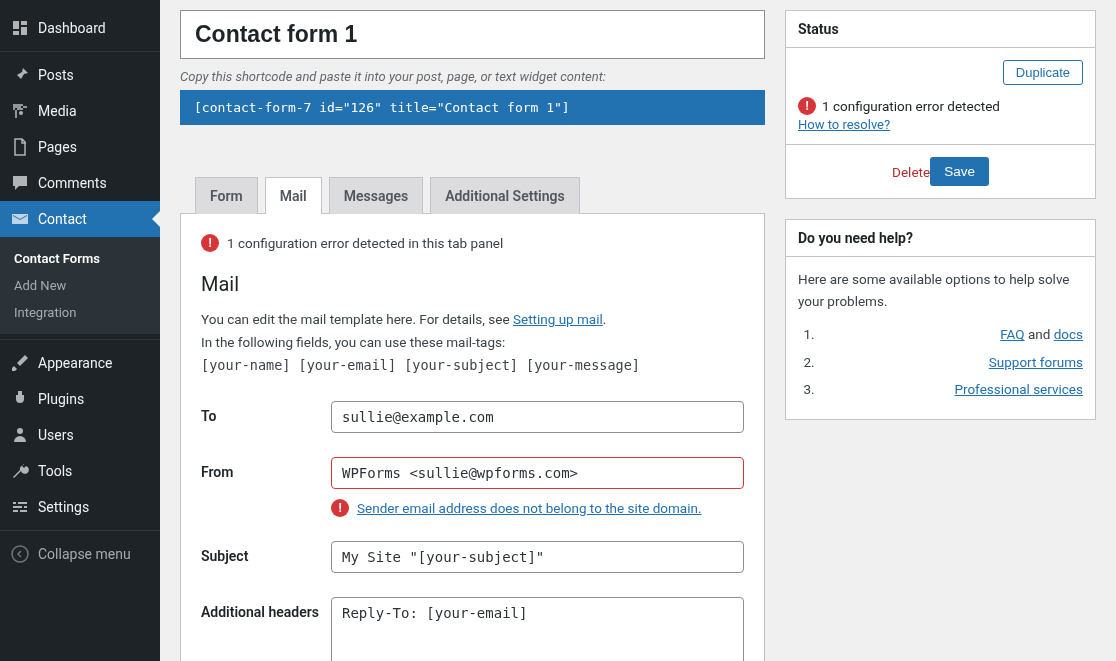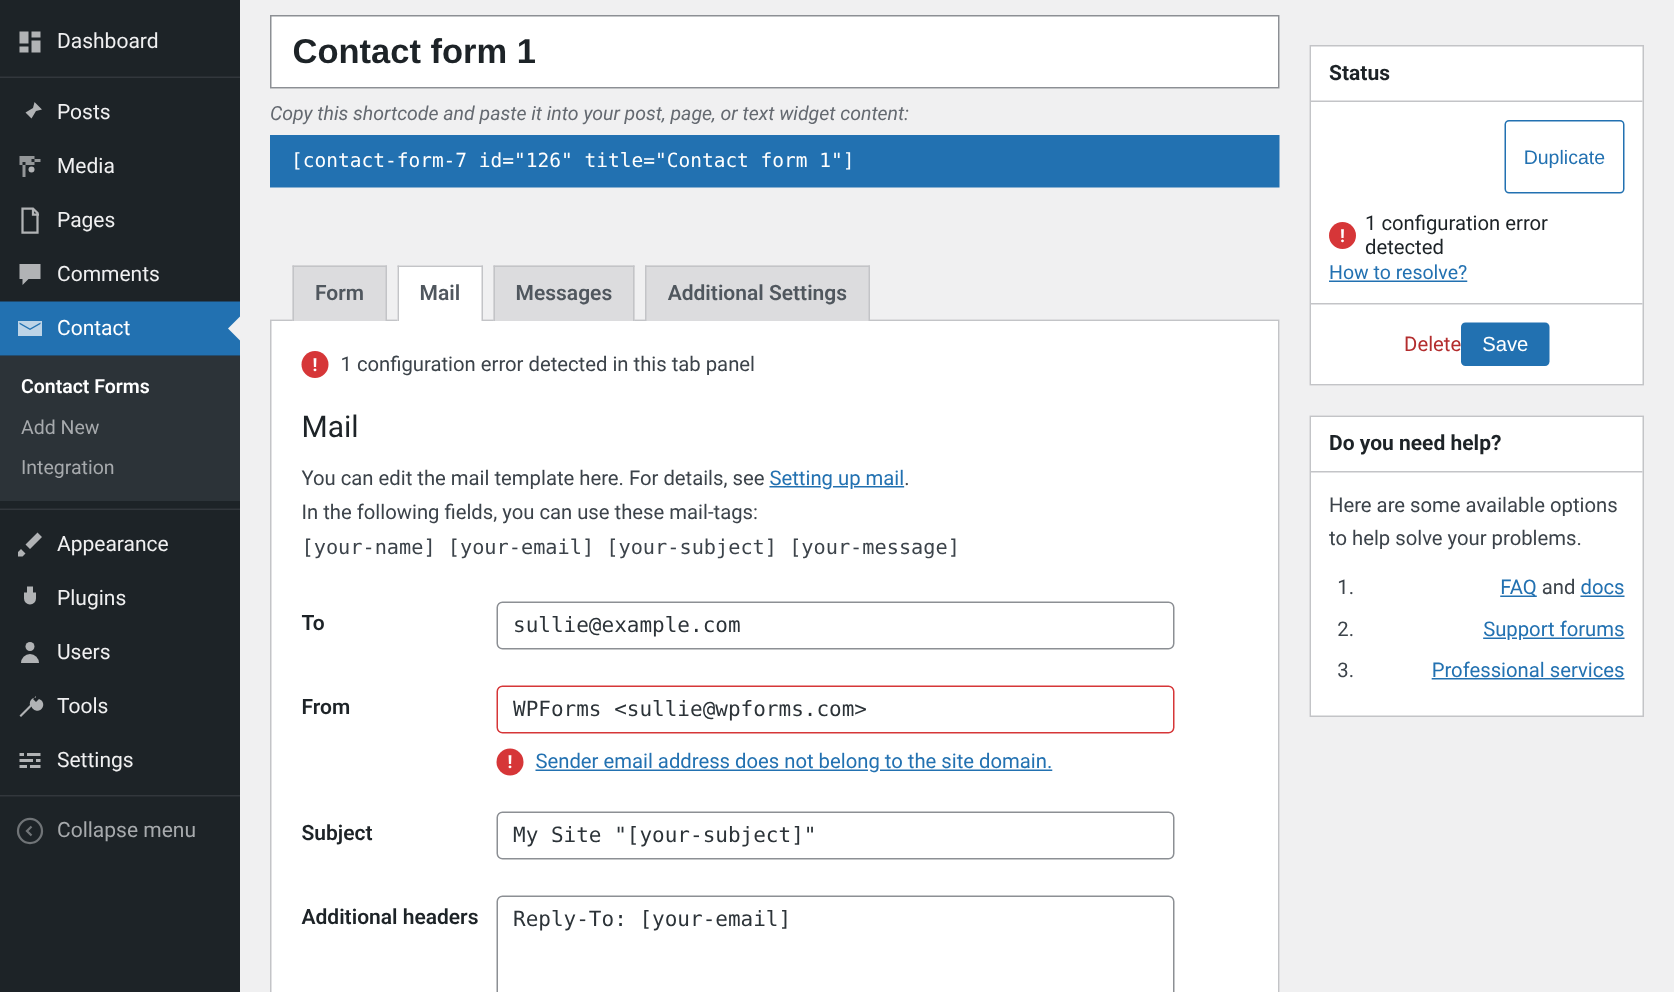--- a/index.html
+++ b/index.html
@@ -56,21 +56,21 @@
 
   
   .main {
     flex: 1;
     padding: 10px 20px 20px 20px;
     display: flex;
     gap: 20px;
     align-items: flex-start;
   }
   .content-col { flex: 1; min-width: 0; }
-  .side-col { width: 223px; flex-shrink: 0; margin-top: 20px; }
+  .side-col { width: 311px; flex-shrink: 0; }
 
   .title-input {
     width: 100%;
     padding: 10px 14px;
     font-size: 23px;
     border: 1px solid #8c8f94;
     border-radius: 0;
     background: #fff;
     color: #1d2327;
     font-weight: bold;
@@ -192,21 +192,21 @@
   .postbox-header {
     border-bottom: 1px solid #c3c4c7;
     padding: 10px 12px;
     font-size: 14px;
     font-weight: 700;
   }
   .postbox-body { padding: 12px; font-size: 13.5px; color: #3c434a; line-height:1.6; }
   .postbox-body a { color: #2271b1; text-decoration: underline; cursor: pointer; }
   .duplicate-container { text-align: right; padding: 12px; }
   .btn-outline {
-    padding: 16px 12px;
+    padding: 4px 12px;
     border: 1px solid #2271b1;
     color: #2271b1;
     background: #fff;
     border-radius: 3px;
     cursor: pointer;
     font-size: 13px;
   }
   .postbox-footer {
     border-top: 1px solid #c3c4c7;
     display: flex;

